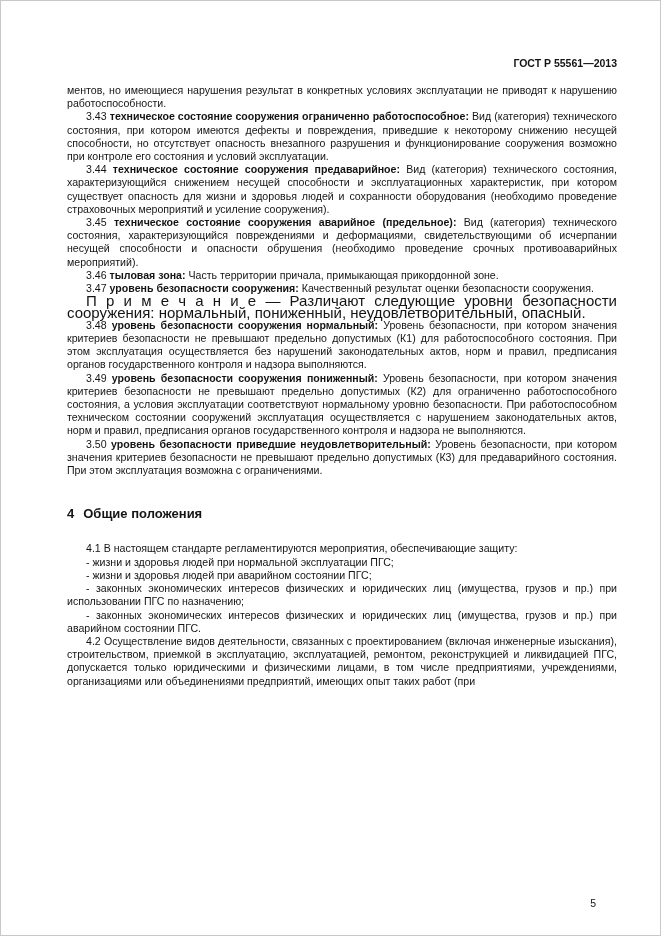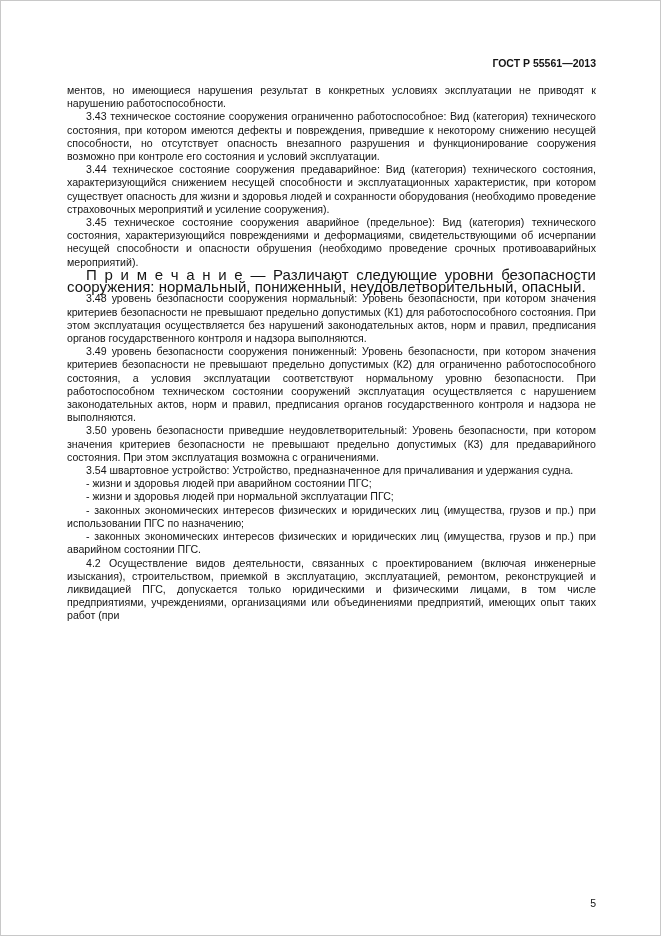--- a/index.html
+++ b/index.html
@@ -6,21 +6,21 @@
   html, body { background: #dcdcdc; }
   .page {
     width: 661px;
     height: 936px;
     margin: 0 auto;
     background: #ffffff;
     border: 1px solid #c8c8c8;
     position: relative;
     font-family: "Liberation Sans", sans-serif;
     color: #141414;
-    padding: 56px 64px 0 66px;
+    padding: 56px 43px 0 66px;
     overflow: hidden;
   }
   .page-header {
     text-align: right;
     font-weight: bold;
     font-size: 10.5px;
     margin-bottom: 15px;
   }
   .doc-body {
     font-size: 10.6px;
@@ -37,45 +37,48 @@
     text-align: justify;
     margin: 2px 0 2px 0;
   }
   .section-heading {
     font-size: 13px;
     font-weight: bold;
     margin: 30px 0 22px 0;
     text-align: left;
   }
   .h-num { margin-right: 9px; }
-  .term-name { font-weight: normal; }
+  .term-name { font-weight: bold; }
   .page-number {
     position: absolute;
     right: 64px;
     bottom: 26px;
     font-size: 10.5px;
   }
 </style>
 </head>
 <body>
 
 <div class="page">
   <div class="page-header">
     <span class="doc-code">ГОСТ Р 55561—2013</span>
   </div>
   <div class="doc-body">
       <p class="para no-indent">ментов, но имеющиеся нарушения результат в конкретных условиях эксплуатации не приводят к нарушению работоспособности.</p>
       <p class="para"><span>3.43&nbsp;</span><b class="term-name">техническое состояние сооружения ограниченно работоспособное:</b> Вид (категория) технического состояния, при котором имеются дефекты и повреждения, приведшие к некоторому снижению несущей способности, но отсутствует опасность внезапного разрушения и функционирование сооружения возможно при контроле его состояния и условий эксплуатации.</p>
       <p class="para"><span>3.44&nbsp;</span><b class="term-name">техническое состояние сооружения предаварийное:</b> Вид (категория) технического состояния, характеризующийся снижением несущей способности и эксплуатационных характеристик, при котором существует опасность для жизни и здоровья людей и сохранности оборудования (необходимо проведение страховочных мероприятий и усиление сооружения).</p>
       <p class="para"><span>3.45&nbsp;</span><b class="term-name">техническое состояние сооружения аварийное (предельное):</b> Вид (категория) технического состояния, характеризующийся повреждениями и деформациями, свидетельствующими об исчерпании несущей способности и опасности обрушения (необходимо проведение срочных противоаварийных мероприятий).</p>
+      <p class="para"><span>3.46&nbsp;</span><b class="term-name">тыловая зона:</b> Часть территории причала, примыкающая прикордонной зоне.</p>
+      <p class="para"><span>3.47&nbsp;</span><b class="term-name">уровень безопасности сооружения:</b> Качественный результат оценки безопасности сооружения.</p>
       <p class="note">П р и м е ч а н и е — Различают следующие уровни безопасности сооружения: нормальный, пониженный, неудовлетворительный, опасный.</p>
       <p class="para"><span>3.48&nbsp;</span><b class="term-name">уровень безопасности сооружения нормальный:</b> Уровень безопасности, при котором значения критериев безопасности не превышают предельно допустимых (К1) для работоспособного состояния. При этом эксплуатация осуществляется без нарушений законодательных актов, норм и правил, предписания органов государственного контроля и надзора выполняются.</p>
       <p class="para"><span>3.49&nbsp;</span><b class="term-name">уровень безопасности сооружения пониженный:</b> Уровень безопасности, при котором значения критериев безопасности не превышают предельно допустимых (К2) для ограниченно работоспособного состояния, а условия эксплуатации соответствуют нормальному уровню безопасности. При работоспособном техническом состоянии сооружений эксплуатация осуществляется с нарушением законодательных актов, норм и правил, предписания органов государственного контроля и надзора не выполняются.</p>
       <p class="para"><span>3.50&nbsp;</span><b class="term-name">уровень безопасности приведшие неудовлетворительный:</b> Уровень безопасности, при котором значения критериев безопасности не превышают предельно допустимых (К3) для предаварийного состояния. При этом эксплуатация возможна с ограничениями.</p>
-      <p class="para"><span>3.54&nbsp;</span><b class="term-name">швартовное устройство:</b> Устройство, предназначенное для причаливания и удержания судна.</p>
+      <h2 class="section-heading"><span class="h-num">4</span><span>Общие положения</span></h2>
+      <p class="para"><span>4.1&nbsp;</span>В настоящем стандарте регламентируются мероприятия, обеспечивающие защиту:</p>
+      <p class="para">-  жизни и здоровья людей при нормальной эксплуатации ПГС;</p>
       <p class="para">-  жизни и здоровья людей при аварийном состоянии ПГС;</p>
-      <p class="para">-  жизни и здоровья людей при нормальной эксплуатации ПГС;</p>
       <p class="para">-  законных экономических интересов физических и юридических лиц (имущества, грузов и пр.) при использовании ПГС по назначению;</p>
       <p class="para">-  законных экономических интересов физических и юридических лиц (имущества, грузов и пр.) при аварийном состоянии ПГС.</p>
       <p class="para"><span>4.2&nbsp;</span>Осуществление видов деятельности, связанных с проектированием (включая инженерные изыскания), строительством, приемкой в эксплуатацию, эксплуатацией, ремонтом, реконструкцией и ликвидацией ПГС, допускается только юридическими и физическими лицами, в том числе предприятиями, учреждениями, организациями или объединениями предприятий, имеющих опыт таких работ (при</p>
     </div>
   <span class="page-number">5</span>
 </div>
 
 </body></html>

